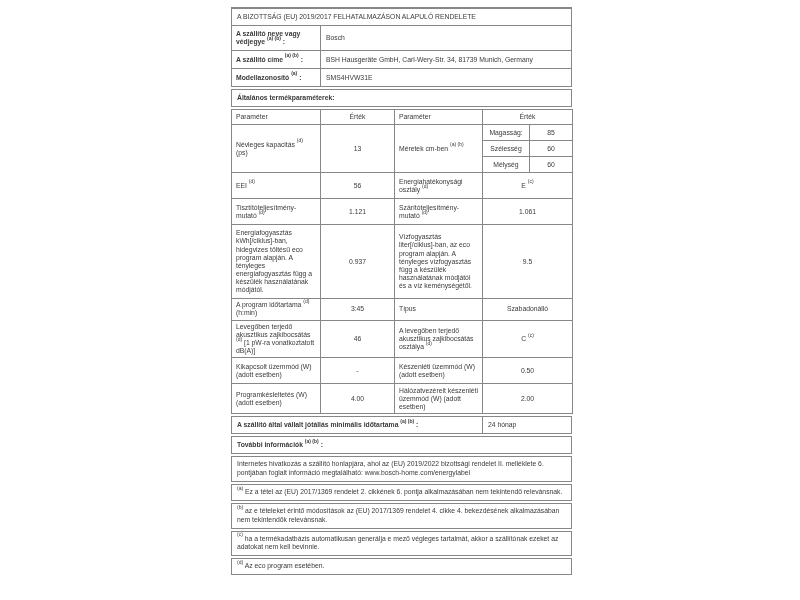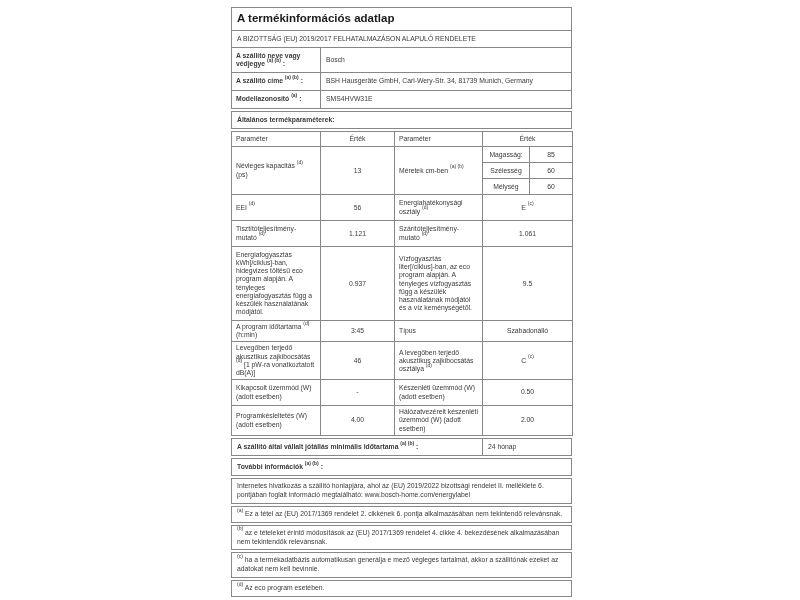--- a/index.html
+++ b/index.html
@@ -79,21 +79,20 @@
   }
   .warranty-value { flex: 1; padding: 3px 5px; display: flex; align-items: center; }
   .para { padding: 3px 5px; line-height: 1.3; }
 </style>
 </head>
 <body>
 
 <div class="doc">
 
   <div class="box">
-    <div class="title-row">A termékinformációs adatlap</div>
     <div class="reg-row bt">A BIZOTTSÁG (EU) 2019/2017 FELHATALMAZÁSON ALAPULÓ RENDELETE</div>
 
     <div class="kv-row bt r-name">
       <div class="kv-label">
         <span><span>A szállító neve vagy védjegye</span> <sup class="sx">(a) (b)</sup> <span>:</span></span>
       </div>
       <div class="kv-value">Bosch</div>
     </div>
 
     <div class="kv-row bt r-addr">

